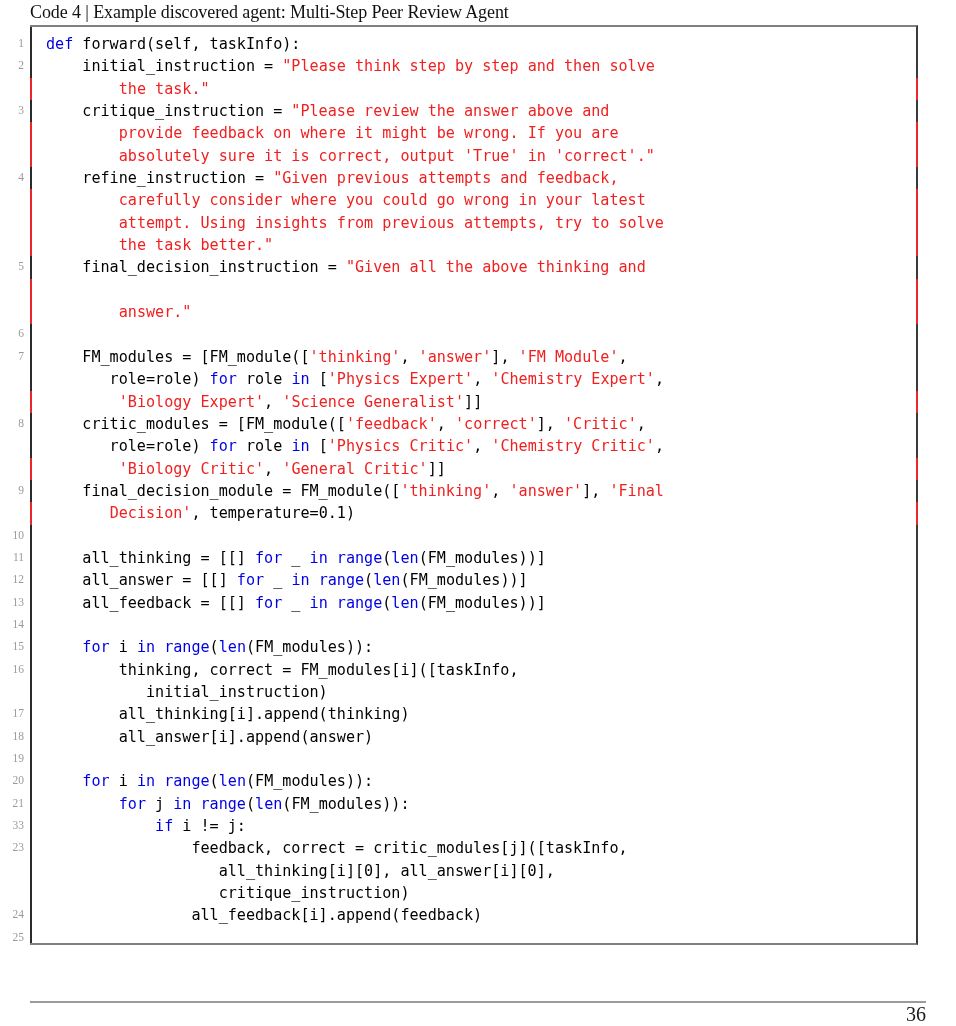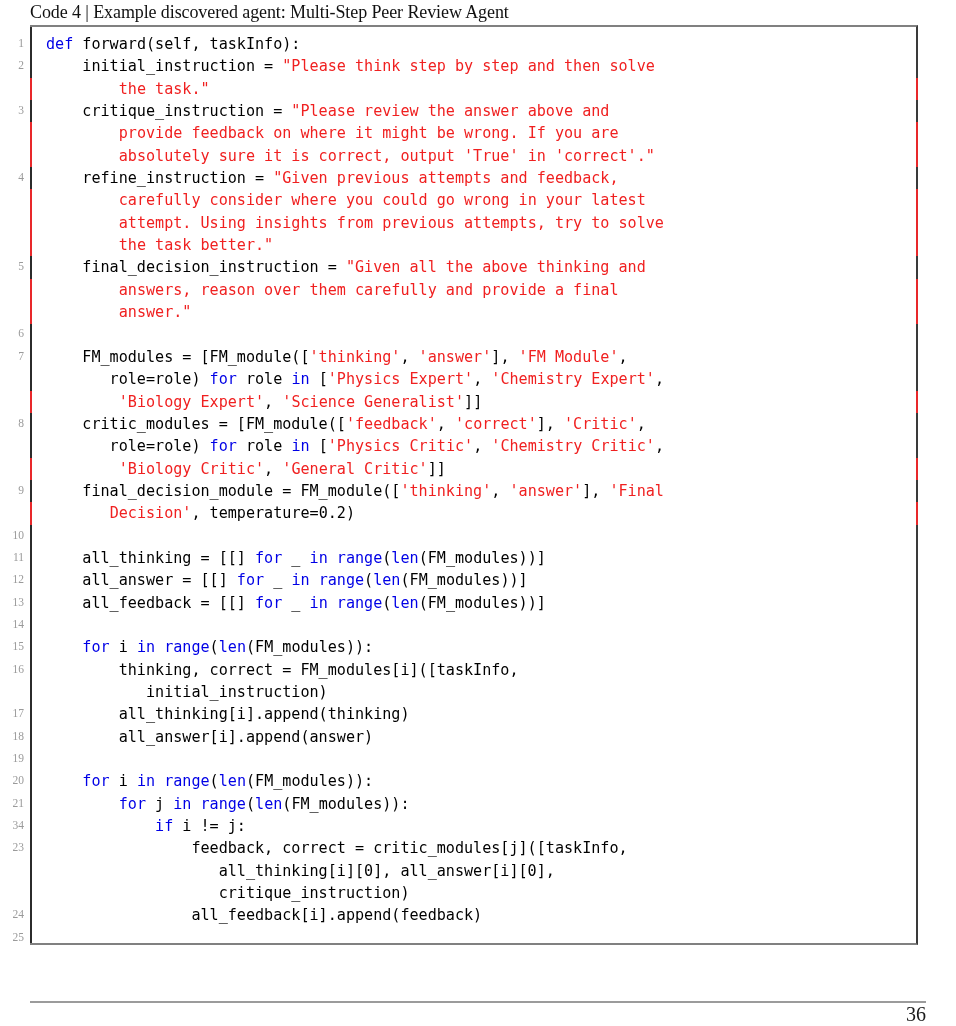--- a/index.html
+++ b/index.html
@@ -129,45 +129,45 @@
       <div class="row"><span class="lnum">2</span><span class="txt"><span class="p">    initial_instruction = </span><span class="s">"Please think step by step and then solve</span></span></div>
       <div class="row"><span class="txt"><span class="p">        </span><span class="s">the task."</span></span></div>
       <div class="row"><span class="lnum">3</span><span class="txt"><span class="p">    critique_instruction = </span><span class="s">"Please review the answer above and</span></span></div>
       <div class="row"><span class="txt"><span class="p">        </span><span class="s">provide feedback on where it might be wrong. If you are</span></span></div>
       <div class="row"><span class="txt"><span class="p">        </span><span class="s">absolutely sure it is correct, output 'True' in 'correct'."</span></span></div>
       <div class="row"><span class="lnum">4</span><span class="txt"><span class="p">    refine_instruction = </span><span class="s">"Given previous attempts and feedback,</span></span></div>
       <div class="row"><span class="txt"><span class="p">        </span><span class="s">carefully consider where you could go wrong in your latest</span></span></div>
       <div class="row"><span class="txt"><span class="p">        </span><span class="s">attempt. Using insights from previous attempts, try to solve</span></span></div>
       <div class="row"><span class="txt"><span class="p">        </span><span class="s">the task better."</span></span></div>
       <div class="row"><span class="lnum">5</span><span class="txt"><span class="p">    final_decision_instruction = </span><span class="s">"Given all the above thinking and</span></span></div>
-      <div class="row"><span class="txt"><span class="p">        </span><span class="s">answers, reason over them carefully and provide a final</span></span></div>
+      <div class="row"><span class="txt"><span class="p">        </span></span></div>
       <div class="row"><span class="txt"><span class="p">        </span><span class="s">answer."</span></span></div>
       <div class="row"><span class="lnum">6</span><span class="txt"></span></div>
       <div class="row"><span class="lnum">7</span><span class="txt"><span class="p">    FM_modules = [FM_module([</span><span class="s">'thinking'</span><span class="p">, </span><span class="s">'answer'</span><span class="p">], </span><span class="s">'FM Module'</span><span class="p">,</span></span></div>
       <div class="row"><span class="txt"><span class="p">       role=role) </span><span class="k">for</span><span class="p"> role </span><span class="k">in</span><span class="p"> [</span><span class="s">'Physics Expert'</span><span class="p">, </span><span class="s">'Chemistry Expert'</span><span class="p">,</span></span></div>
       <div class="row"><span class="txt"><span class="p">        </span><span class="s">'Biology Expert'</span><span class="p">, </span><span class="s">'Science Generalist'</span><span class="p">]]</span></span></div>
       <div class="row"><span class="lnum">8</span><span class="txt"><span class="p">    critic_modules = [FM_module([</span><span class="s">'feedback'</span><span class="p">, </span><span class="s">'correct'</span><span class="p">], </span><span class="s">'Critic'</span><span class="p">,</span></span></div>
       <div class="row"><span class="txt"><span class="p">       role=role) </span><span class="k">for</span><span class="p"> role </span><span class="k">in</span><span class="p"> [</span><span class="s">'Physics Critic'</span><span class="p">, </span><span class="s">'Chemistry Critic'</span><span class="p">,</span></span></div>
       <div class="row"><span class="txt"><span class="p">        </span><span class="s">'Biology Critic'</span><span class="p">, </span><span class="s">'General Critic'</span><span class="p">]]</span></span></div>
       <div class="row"><span class="lnum">9</span><span class="txt"><span class="p">    final_decision_module = FM_module([</span><span class="s">'thinking'</span><span class="p">, </span><span class="s">'answer'</span><span class="p">], </span><span class="s">'Final</span></span></div>
-      <div class="row"><span class="txt"><span class="p">       </span><span class="s">Decision'</span><span class="p">, temperature=0.2)</span></span></div>
+      <div class="row"><span class="txt"><span class="p">       </span><span class="s">Decision'</span><span class="p">, temperature=0.1)</span></span></div>
       <div class="row"><span class="lnum">10</span><span class="txt"></span></div>
       <div class="row"><span class="lnum">11</span><span class="txt"><span class="p">    all_thinking = [[] </span><span class="k">for</span><span class="p"> _ </span><span class="k">in</span><span class="p"> </span><span class="k">range</span><span class="p">(</span><span class="k">len</span><span class="p">(FM_modules))]</span></span></div>
       <div class="row"><span class="lnum">12</span><span class="txt"><span class="p">    all_answer = [[] </span><span class="k">for</span><span class="p"> _ </span><span class="k">in</span><span class="p"> </span><span class="k">range</span><span class="p">(</span><span class="k">len</span><span class="p">(FM_modules))]</span></span></div>
       <div class="row"><span class="lnum">13</span><span class="txt"><span class="p">    all_feedback = [[] </span><span class="k">for</span><span class="p"> _ </span><span class="k">in</span><span class="p"> </span><span class="k">range</span><span class="p">(</span><span class="k">len</span><span class="p">(FM_modules))]</span></span></div>
       <div class="row"><span class="lnum">14</span><span class="txt"></span></div>
       <div class="row"><span class="lnum">15</span><span class="txt"><span class="p">    </span><span class="k">for</span><span class="p"> i </span><span class="k">in</span><span class="p"> </span><span class="k">range</span><span class="p">(</span><span class="k">len</span><span class="p">(FM_modules)):</span></span></div>
       <div class="row"><span class="lnum">16</span><span class="txt"><span class="p">        thinking, correct = FM_modules[i]([taskInfo,</span></span></div>
       <div class="row"><span class="txt"><span class="p">           initial_instruction)</span></span></div>
       <div class="row"><span class="lnum">17</span><span class="txt"><span class="p">        all_thinking[i].append(thinking)</span></span></div>
       <div class="row"><span class="lnum">18</span><span class="txt"><span class="p">        all_answer[i].append(answer)</span></span></div>
       <div class="row"><span class="lnum">19</span><span class="txt"></span></div>
       <div class="row"><span class="lnum">20</span><span class="txt"><span class="p">    </span><span class="k">for</span><span class="p"> i </span><span class="k">in</span><span class="p"> </span><span class="k">range</span><span class="p">(</span><span class="k">len</span><span class="p">(FM_modules)):</span></span></div>
       <div class="row"><span class="lnum">21</span><span class="txt"><span class="p">        </span><span class="k">for</span><span class="p"> j </span><span class="k">in</span><span class="p"> </span><span class="k">range</span><span class="p">(</span><span class="k">len</span><span class="p">(FM_modules)):</span></span></div>
-      <div class="row"><span class="lnum">34</span><span class="txt"><span class="p">            </span><span class="k">if</span><span class="p"> i != j:</span></span></div>
+      <div class="row"><span class="lnum">33</span><span class="txt"><span class="p">            </span><span class="k">if</span><span class="p"> i != j:</span></span></div>
       <div class="row"><span class="lnum">23</span><span class="txt"><span class="p">                feedback, correct = critic_modules[j]([taskInfo,</span></span></div>
       <div class="row"><span class="txt"><span class="p">                   all_thinking[i][0], all_answer[i][0],</span></span></div>
       <div class="row"><span class="txt"><span class="p">                   critique_instruction)</span></span></div>
       <div class="row"><span class="lnum">24</span><span class="txt"><span class="p">                all_feedback[i].append(feedback)</span></span></div>
       <div class="row"><span class="lnum">25</span><span class="txt"></span></div>
     </div>
 <div class="edge-seg edge-left" style="top: 50.7px; height: 22.35px;"></div>
     <div class="edge-seg edge-right" style="top: 50.7px; height: 22.35px;"></div>
     <div class="edge-seg edge-left" style="top: 95.4px; height: 22.35px;"></div>
     <div class="edge-seg edge-right" style="top: 95.4px; height: 22.35px;"></div>

